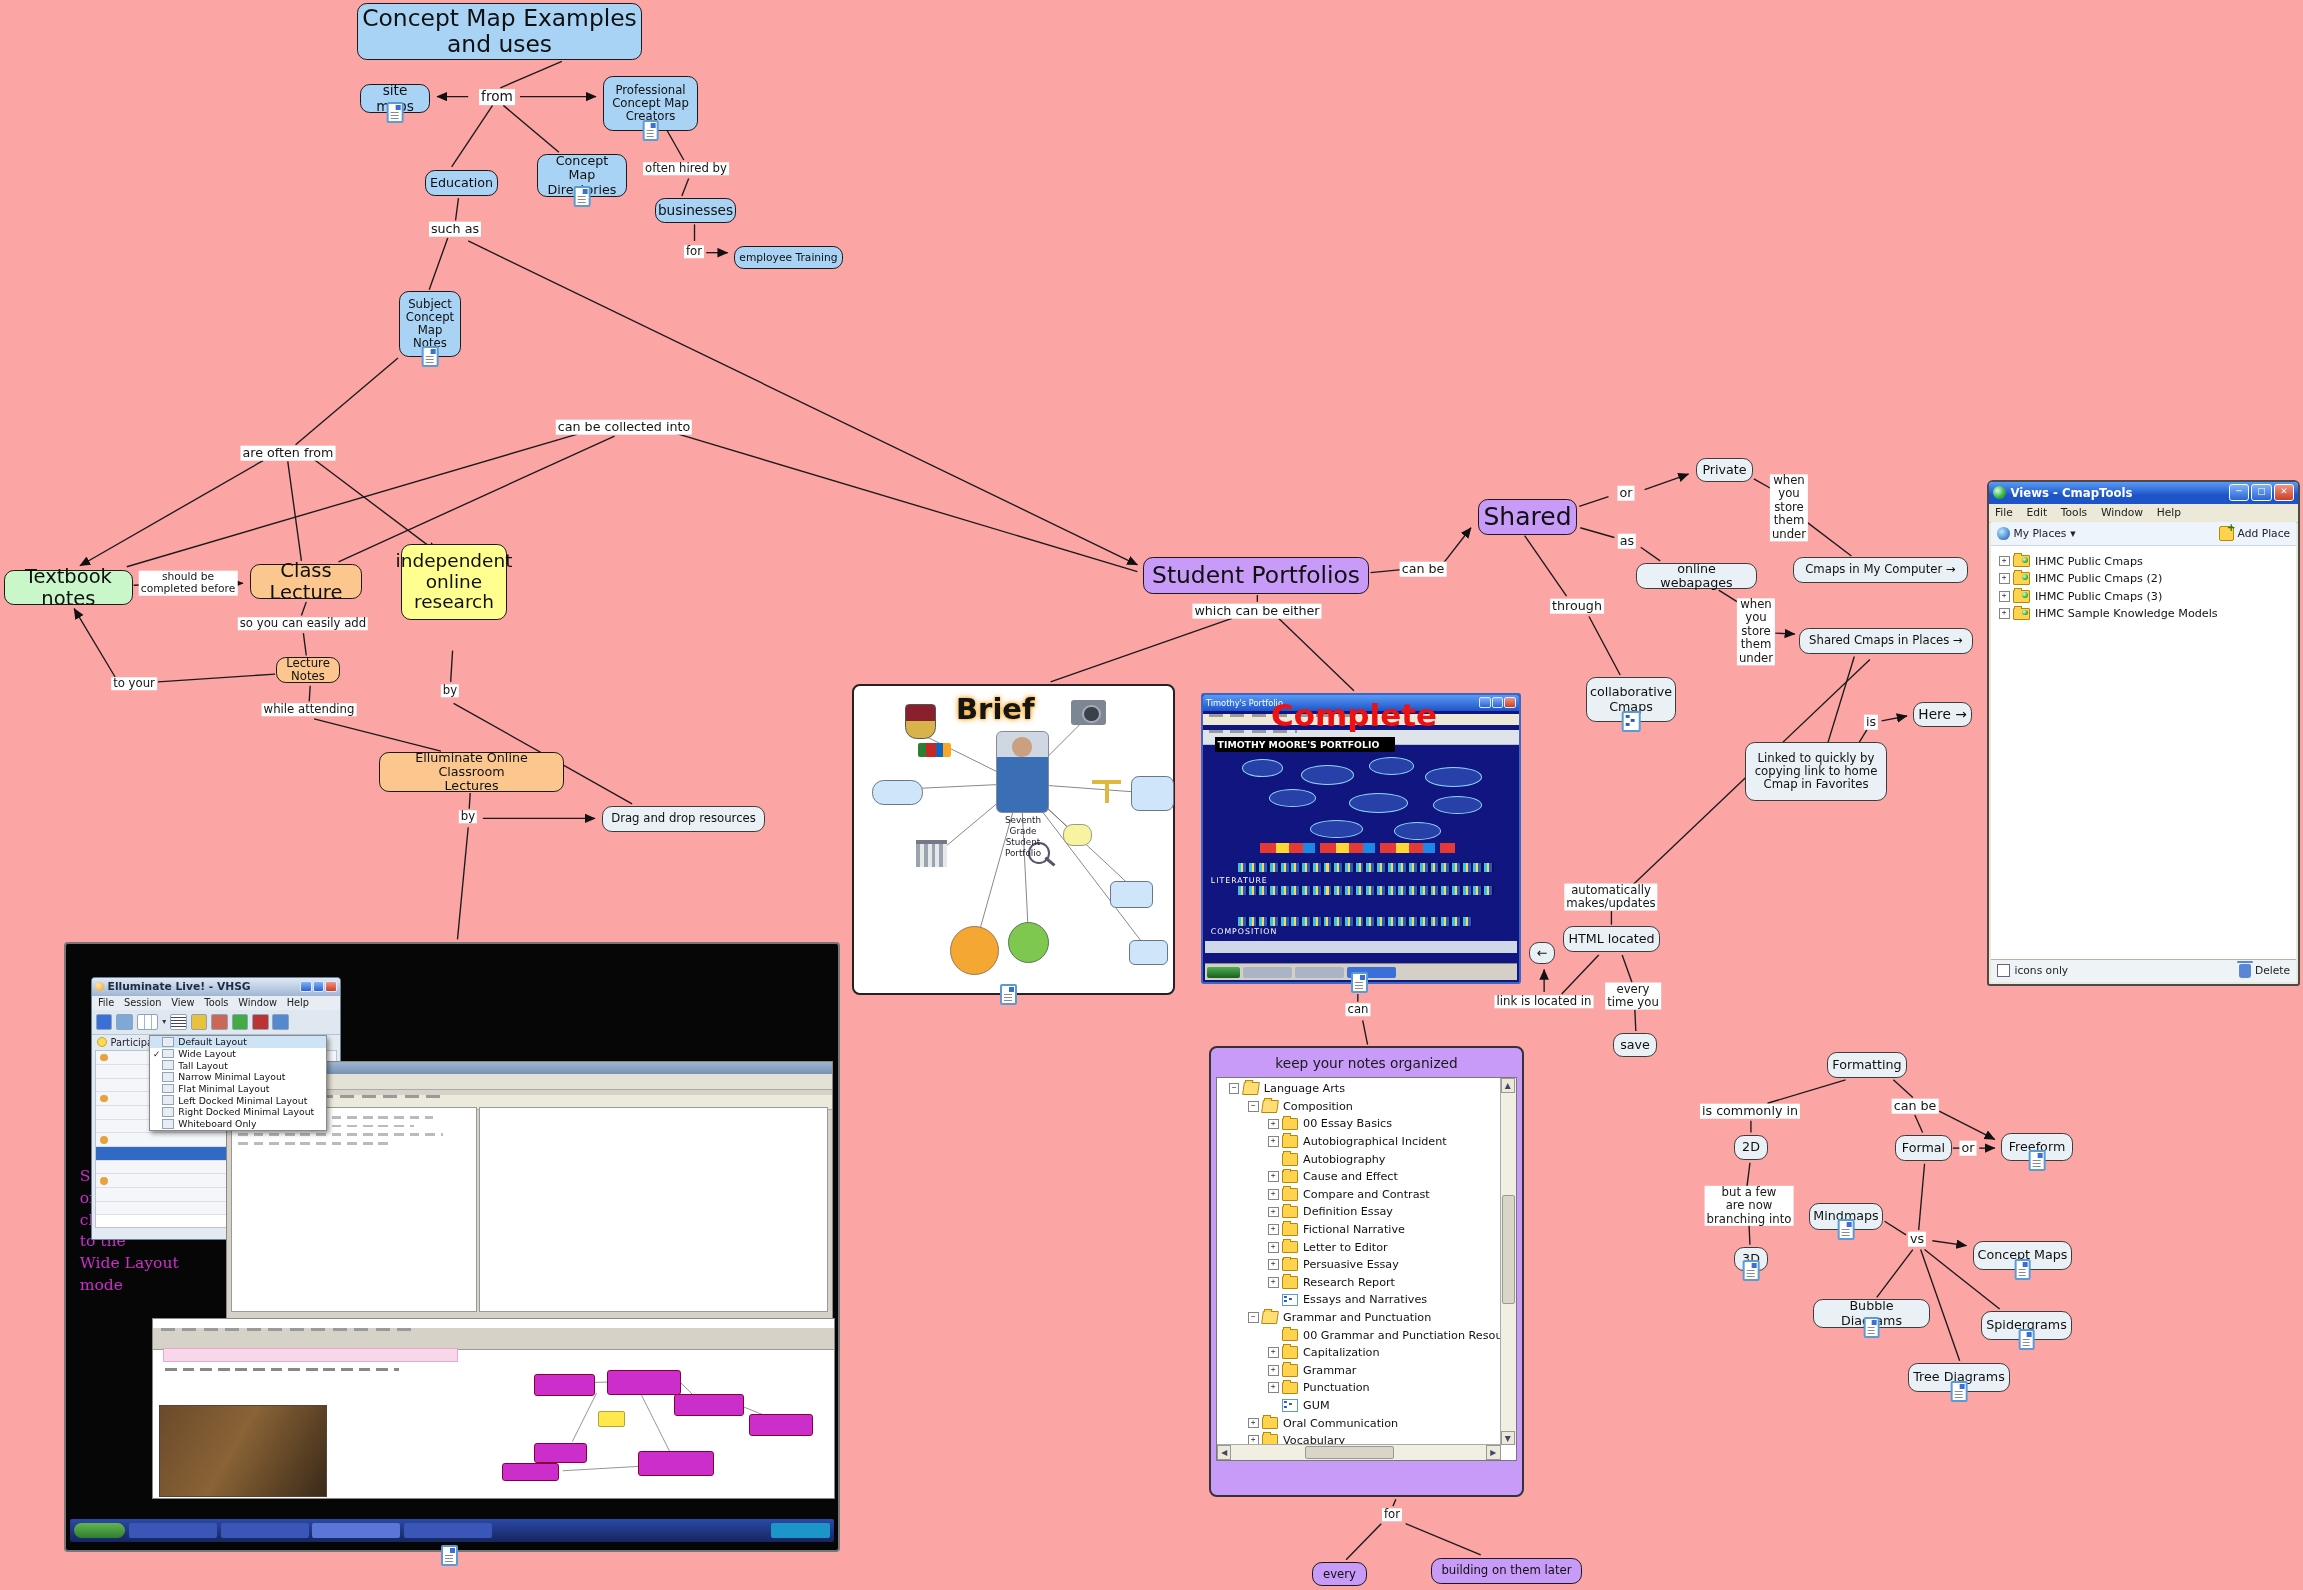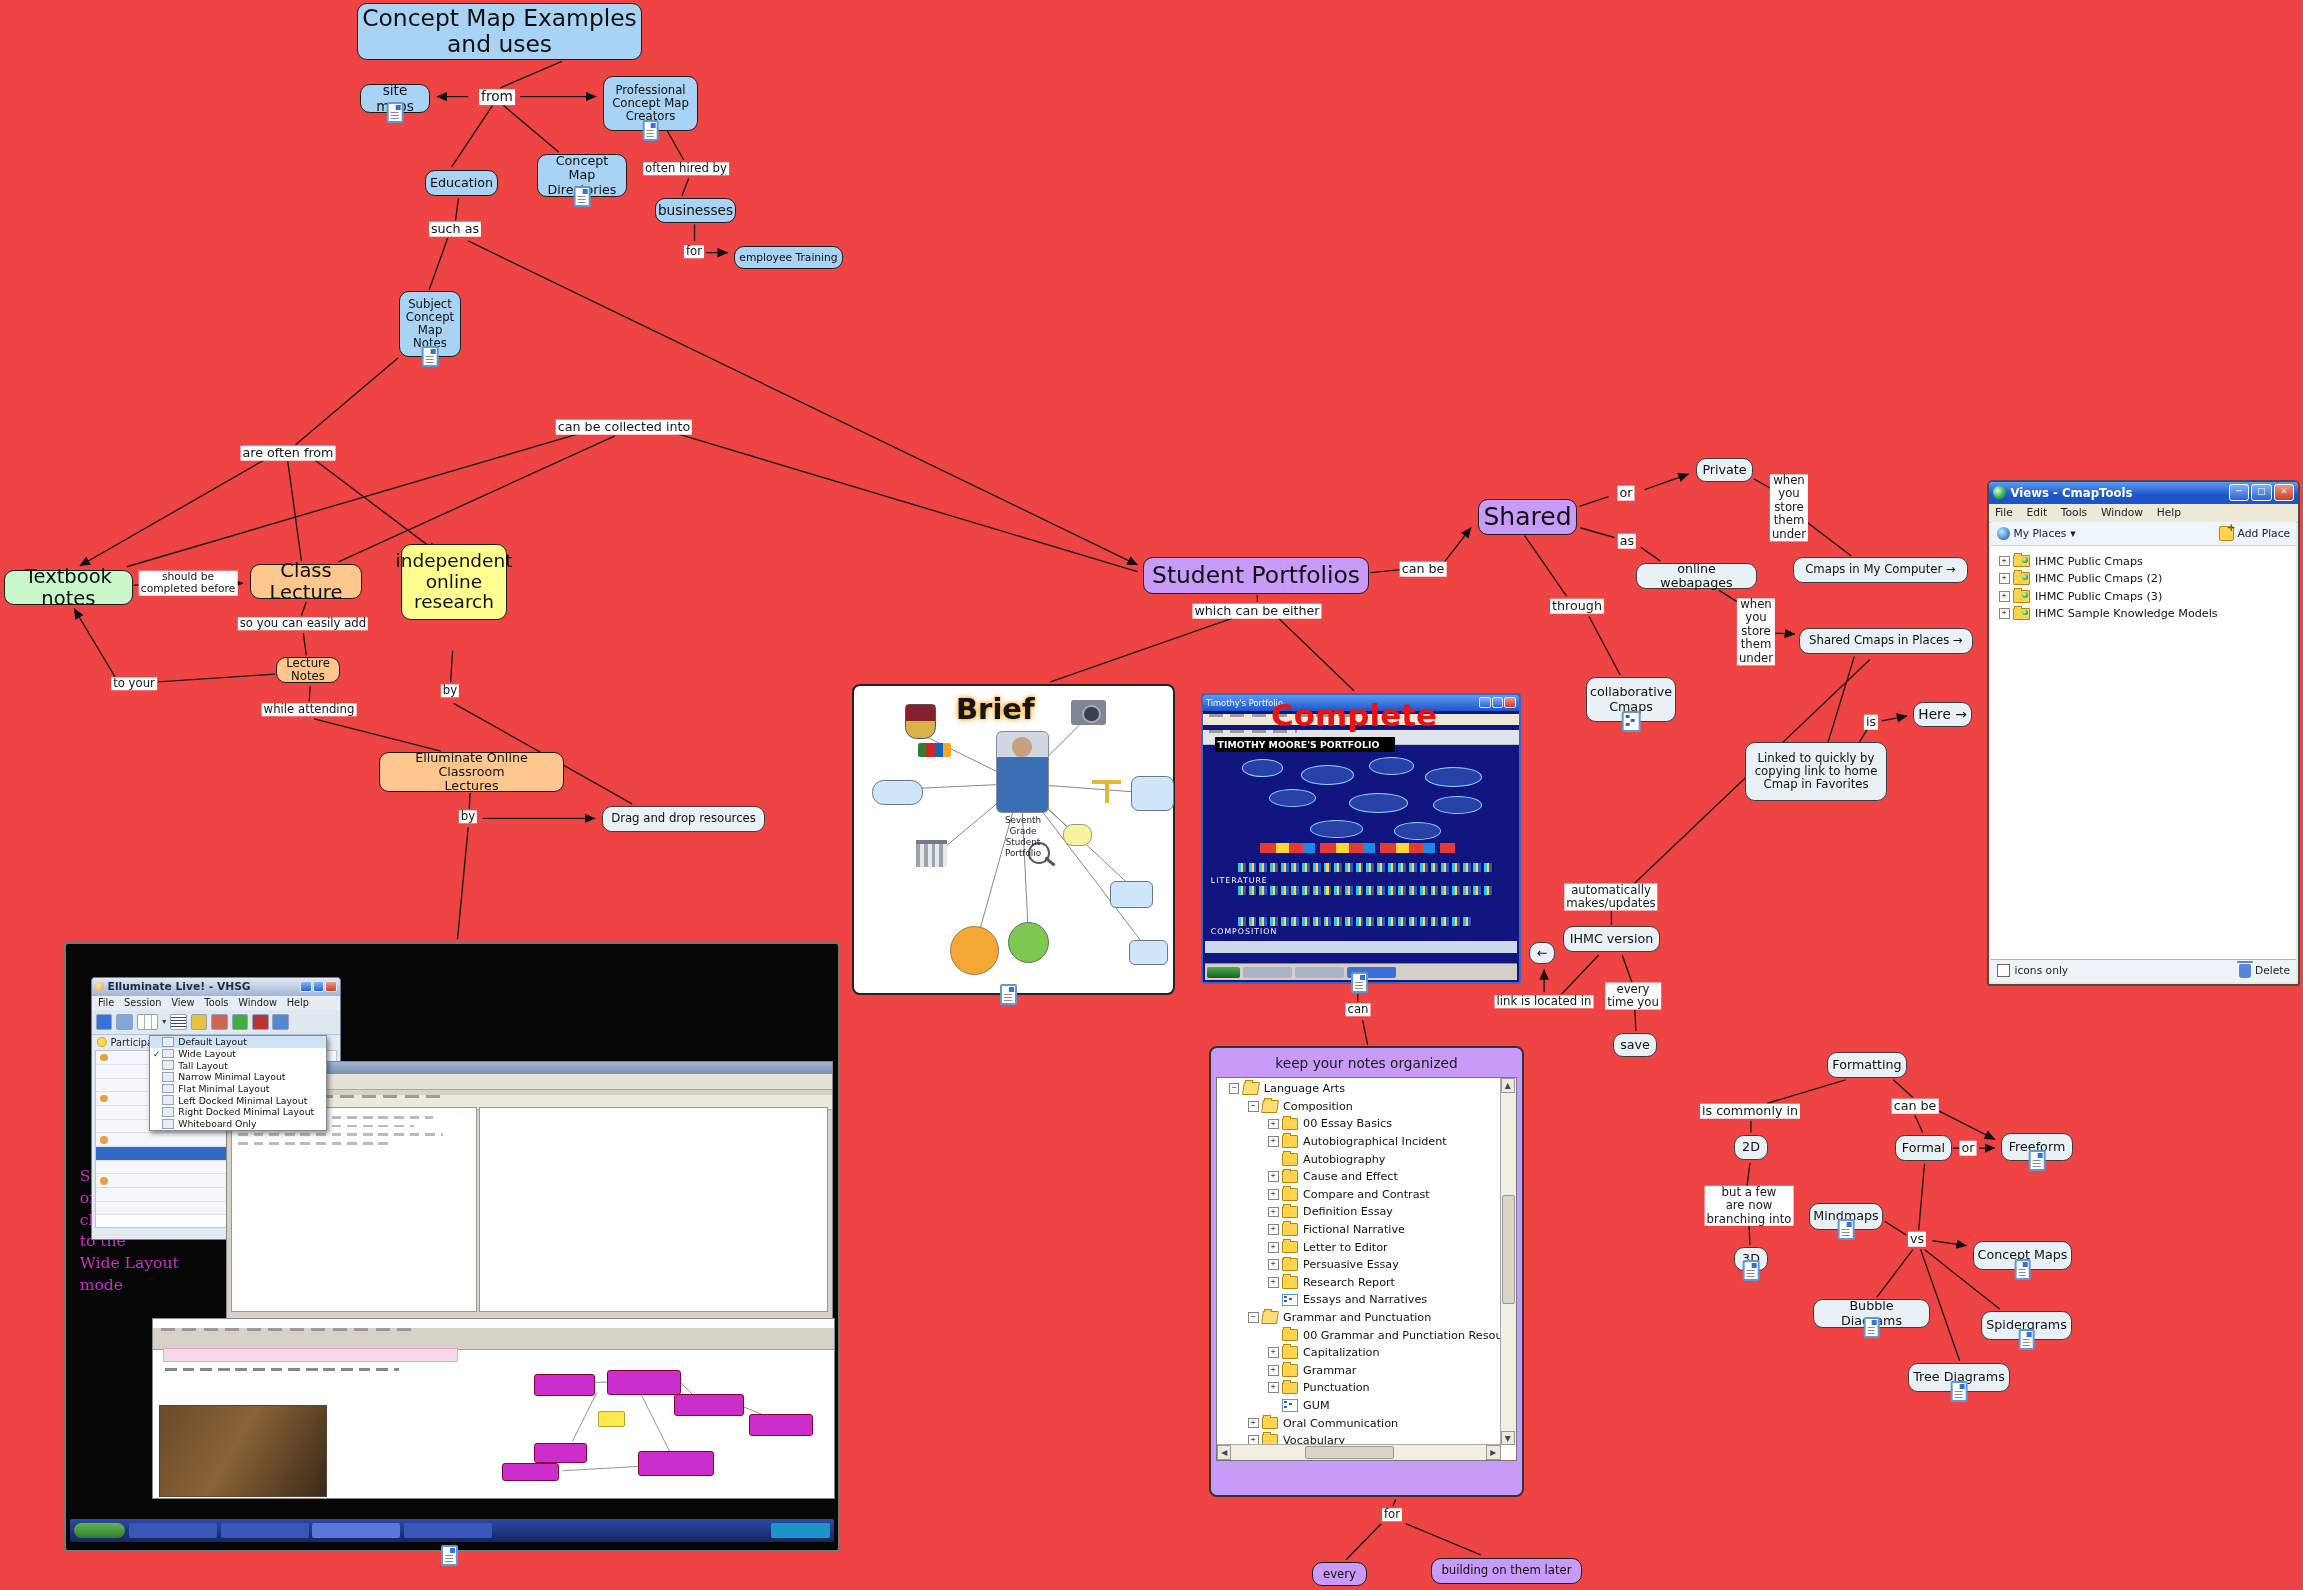--- a/index.html
+++ b/index.html
@@ -1,17 +1,17 @@
 <!DOCTYPE html>
 <html><head>
 <meta charset="utf-8">
 <title>Concept Map Examples and uses</title>
 <style>
   html,body{margin:0;padding:0;background:#fff;}
-  #canvas{position:relative;width:2304px;height:1591px;background:#ef4444;overflow:hidden;
+  #canvas{position:relative;width:2304px;height:1591px;background:#fca5a5;overflow:hidden;
           font-family:"DejaVu Sans","Liberation Sans",sans-serif;}
   #edges{position:absolute;left:0;top:0;z-index:1;}
   .node{position:absolute;z-index:3;border:1.6px solid #1a1a1a;border-radius:9.8px;
         display:flex;align-items:center;justify-content:center;text-align:center;
         white-space:pre-line;color:#101010;line-height:1.12;box-sizing:border-box;padding:1px 2.9px;}
   .c-blue{background:#a9d3f5;}
   .c-green{background:#c9f7c9;}
   .c-orange{background:#fbc78e;}
   .c-yellow{background:#ffff8f;}
   .c-purple{background:#c89bf8;}
@@ -250,21 +250,21 @@
       <div class="node c-gray" style="left: 1696px; top: 458px; width: 57px; height: 24.4px; font-size: 12.7px;"><span>Private</span></div>
       <div class="node c-gray" style="left: 1636px; top: 563px; width: 121px; height: 26px; font-size: 12.7px;"><span>online webapages</span></div>
       <div class="node c-gray" style="left: 1793px; top: 557px; width: 175px; height: 26px; font-size: 11.7px;"><span>Cmaps in My Computer  →</span></div>
       <div class="node c-gray" style="left: 1799px; top: 628px; width: 174px; height: 26px; font-size: 11.7px;"><span>Shared Cmaps in Places →</span></div>
       <div class="node c-gray" style="left: 1586px; top: 677px; width: 90px; height: 45px; font-size: 12.7px;"><span>collaborative
 Cmaps</span><div class="cmap-icon under-node"></div></div>
       <div class="node c-gray" style="left: 1913px; top: 702px; width: 59px; height: 25px; font-size: 13.7px;"><span>Here →</span></div>
       <div class="node c-gray" style="left: 1745px; top: 742px; width: 142px; height: 59px; font-size: 11.7px;"><span>Linked to quickly by
 copying link to home
 Cmap  in Favorites</span></div>
-      <div class="node c-gray" style="left: 1563px; top: 926px; width: 97px; height: 26px; font-size: 12.7px;"><span>IHMC version</span></div>
+      <div class="node c-gray" style="left: 1563px; top: 926px; width: 97px; height: 26px; font-size: 12.7px;"><span>HTML located</span></div>
       <div class="node c-gray" style="left: 1529px; top: 942px; width: 26px; height: 21.5px; font-size: 12.7px;"><span>←</span></div>
       <div class="node c-gray" style="left: 1613px; top: 1033px; width: 44px; height: 24.4px; font-size: 12.7px;"><span>save</span></div>
       <div class="node c-purple" style="left: 1312px; top: 1562px; width: 55px; height: 24.4px; font-size: 11.7px;"><span>every</span></div>
       <div class="node c-purple" style="left: 1431px; top: 1558px; width: 151px; height: 26px; font-size: 11.7px;"><span>building on them later</span></div>
       <div class="node c-gray" style="left: 1827px; top: 1052px; width: 80px; height: 26px; font-size: 12.7px;"><span>Formatting</span></div>
       <div class="node c-gray" style="left: 1734px; top: 1135px; width: 34px; height: 25px; font-size: 12.7px;"><span>2D</span></div>
       <div class="node c-gray" style="left: 1895px; top: 1135px; width: 57px; height: 26px; font-size: 12.7px;"><span>Formal</span></div>
       <div class="node c-gray" style="left: 2001px; top: 1133px; width: 72px; height: 28px; font-size: 12.7px;"><span>Freeform</span><div class="res-icon under-node"></div></div>
       <div class="node c-gray" style="left: 1809px; top: 1203px; width: 74px; height: 27px; font-size: 12.7px;"><span>Mindmaps</span><div class="res-icon under-node"></div></div>
       <div class="node c-gray" style="left: 1734px; top: 1247px; width: 34px; height: 24.4px; font-size: 12.7px;"><span>3D</span><div class="res-icon under-node"></div></div>

